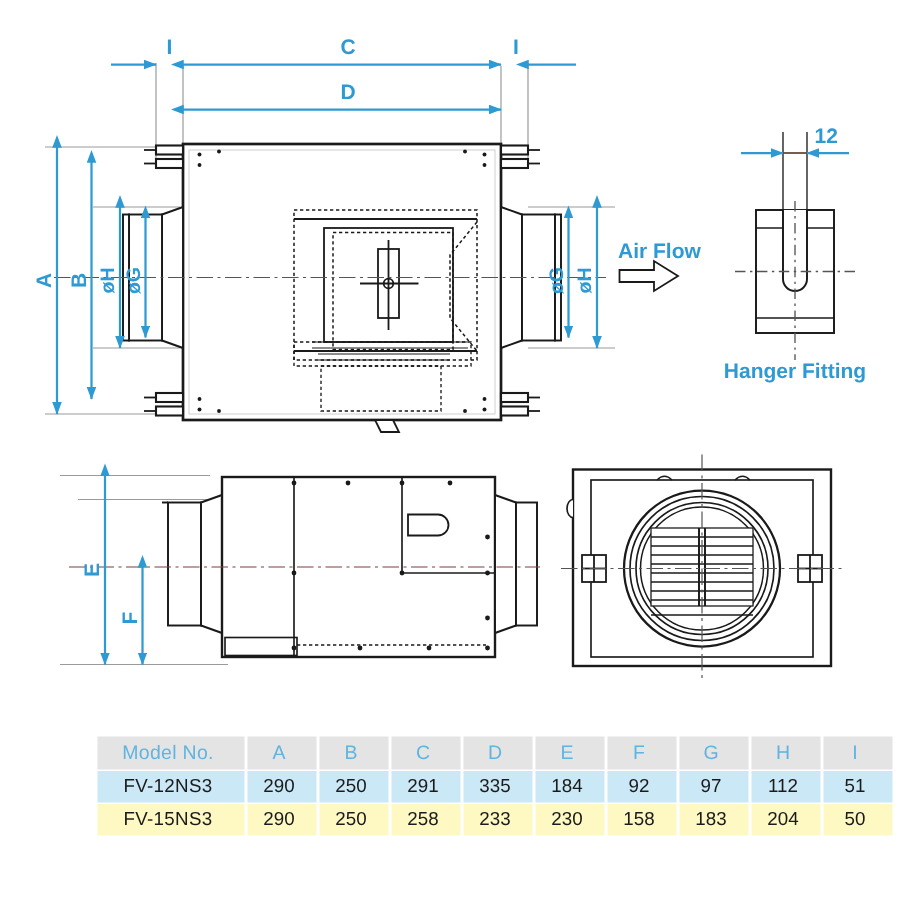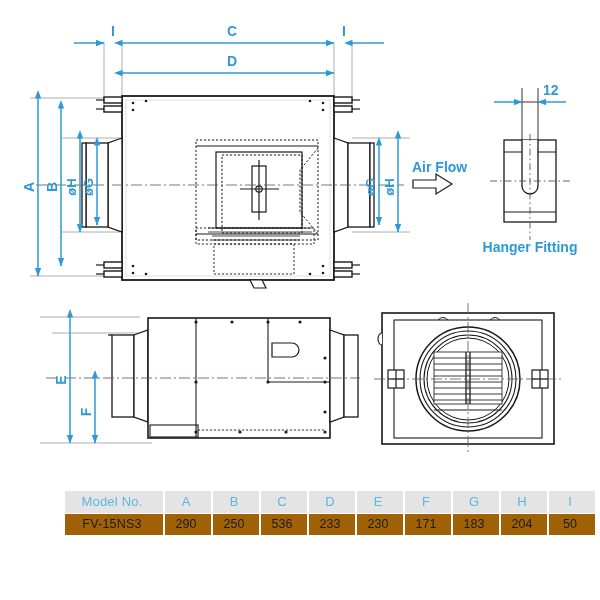--- a/index.html
+++ b/index.html
@@ -67,21 +67,21 @@
     font-size: 13px;
   }
   table.spec thead th.model-col {
     color: #5fb4e0;
   }
   table.spec tbody tr.row-hl td {
     background: #cbe8f7;
     color: #1b1b1b;
   }
   table.spec tbody tr.row-alt td {
-    background: #a16207;
+    background: #fef9c3;
     color: #1b1b1b;
   }
   table.spec td.model-col,
   table.spec th.model-col {
     width: 94px;
     letter-spacing: 0.2px;
   }
   table.spec td.num-col, table.spec th.num-col {
     width: 42px;
   }
@@ -388,27 +388,39 @@
         <th class="num-col">C</th>
         <th class="num-col">D</th>
         <th class="num-col">E</th>
         <th class="num-col">F</th>
         <th class="num-col">G</th>
         <th class="num-col">H</th>
         <th class="num-col">I</th>
       </tr>
     </thead>
     <tbody>
+      <tr class="row-hl">
+        <td class="model-col">FV-12NS3</td>
+        <td class="num-col">290</td>
+        <td class="num-col">250</td>
+        <td class="num-col">291</td>
+        <td class="num-col">335</td>
+        <td class="num-col">184</td>
+        <td class="num-col">92</td>
+        <td class="num-col">97</td>
+        <td class="num-col">112</td>
+        <td class="num-col">51</td>
+      </tr>
       <tr class="row-alt">
         <td class="model-col">FV-15NS3</td>
         <td class="num-col">290</td>
         <td class="num-col">250</td>
-        <td class="num-col">536</td>
+        <td class="num-col">258</td>
         <td class="num-col">233</td>
         <td class="num-col">230</td>
-        <td class="num-col">171</td>
+        <td class="num-col">158</td>
         <td class="num-col">183</td>
         <td class="num-col">204</td>
         <td class="num-col">50</td>
       </tr>
     </tbody>
   </table>
 </div>
 
 </body></html>

